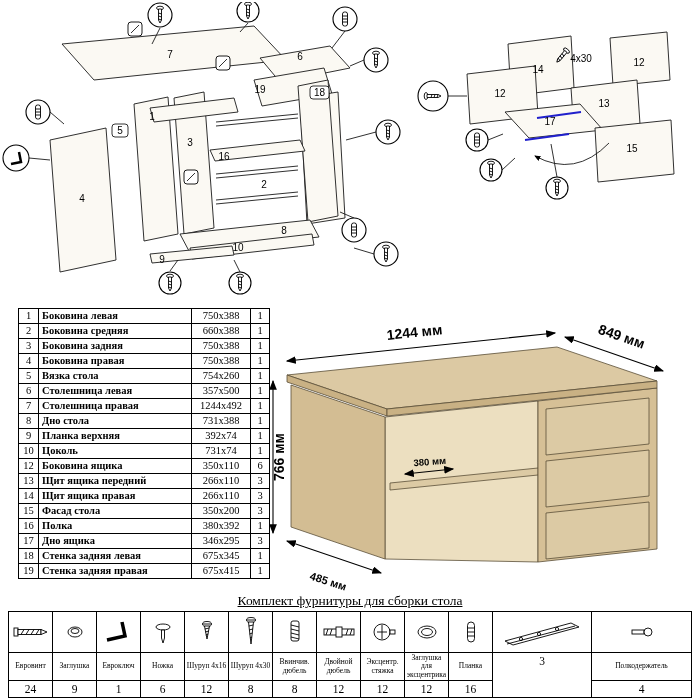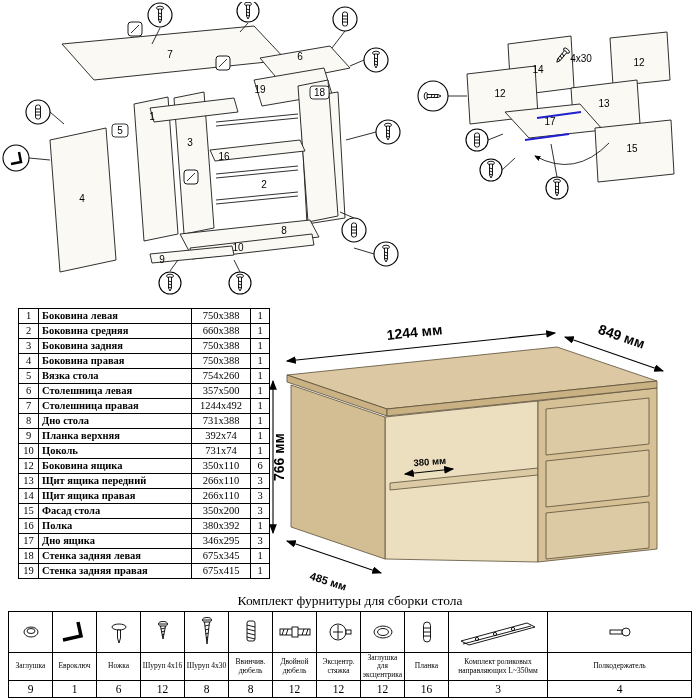--- a/index.html
+++ b/index.html
@@ -24,21 +24,21 @@
   
   .parts{position:absolute;left:18px;top:308px;border-collapse:collapse;
          font:10.5px "Liberation Serif",serif;color:#000;}
   .parts td{border:1px solid #000;padding:0 3px;height:14px;line-height:14px;white-space:nowrap;}
   .c-num{width:13px;text-align:center;padding:0 1px;}
   .c-name{width:146px;font-weight:bold;}
   .c-size{width:52px;text-align:center;}
   .c-qty{width:12px;text-align:center;}
   
   .hw-title{position:absolute;left:0;top:593px;width:700px;text-align:center;
-            font:13.5px "Liberation Serif",serif;color:#000;}
+            font:13.5px "Liberation Serif",serif;color:#000;text-decoration:underline;}
   .hw{position:absolute;left:8px;top:611px;width:684px;display:flex;border:1px solid #000;box-sizing:border-box;}
   .hw-col{display:flex;flex-direction:column;border-right:1px solid #000;flex:0 0 44px;box-sizing:border-box;}
   .hw-col:last-child{border-right:none;flex:1 1 auto;}
   .hw-col.wide{flex:0 0 99px;}
   .hw-icon{height:40px;border-bottom:1px solid #000;display:flex;align-items:center;justify-content:center;}
   .hw-icon svg{position:static;}
   .hw-name{height:28px;border-bottom:1px solid #000;font:7.5px "Liberation Serif",serif;
            text-align:center;display:flex;align-items:center;justify-content:center;
            padding:1px;box-sizing:border-box;line-height:1.15;}
   .hw-qty{height:16px;font:11.5px "Liberation Serif",serif;text-align:center;line-height:16px;}
@@ -375,20 +375,37 @@
 
       <line class="dimline" x1="22" y1="244" x2="116" y2="276" marker-start="url(#ah)" marker-end="url(#ah)"></line>
       <text class="dimsm" transform="translate(62,288) rotate(18)">485 мм</text>
     </g>
   </svg>
 
   <div class="hw-title">Комплект фурнитуры для сборки стола</div>
 
   <div class="hw">
 
+    <div class="hw-col">
+      <div class="hw-icon">
+        <svg width="40" height="36" viewBox="0 0 40 36">
+            <g class="hwg">
+          <rect x="3" y="14" width="4" height="8"></rect>
+              <rect x="7" y="15.5" width="23" height="5"></rect>
+          <path d="M30,15.5 L36,18 L30,20.5 Z"></path>
+          <line x1="10" y1="20.5" x2="13" y2="15.5"></line>
+              <line x1="15" y1="20.5" x2="18" y2="15.5"></line>
+          <line x1="20" y1="20.5" x2="23" y2="15.5"></line>
+              <line x1="25" y1="20.5" x2="28" y2="15.5"></line>
+        </g>
+          </svg>
+      </div>
+      <div class="hw-name">Евровинт</div>
+      <div class="hw-qty">24</div>
+    </div>
 
     <div class="hw-col">
       <div class="hw-icon">
         <svg width="40" height="36" viewBox="0 0 40 36">
             <g class="hwg">
           <ellipse cx="20" cy="18" rx="7" ry="5"></ellipse>
               <ellipse cx="20" cy="17" rx="4" ry="2.5"></ellipse>
         </g>
           </svg>
       </div>
@@ -536,21 +553,20 @@
         <svg width="90" height="36" viewBox="0 0 90 36">
             <g class="hwg">
           <polygon points="8,27 74,9 82,13 16,31"></polygon>
           <circle cx="24" cy="25" r="1.6"></circle>
               <circle cx="42" cy="20" r="1.6"></circle>
               <circle cx="60" cy="15" r="1.6"></circle>
           <line x1="10" y1="30" x2="78" y2="12"></line>
         </g>
           </svg>
       </div>
-      <div class="hw-name">Комплект роликовых направляющих L~350мм</div>
       <div class="hw-qty">3</div>
     </div>
 
     <div class="hw-col">
       <div class="hw-icon">
         <svg width="40" height="36" viewBox="0 0 40 36">
             <g class="hwg">
           <rect x="10" y="16" width="12" height="4"></rect>
               <circle cx="26" cy="18" r="4"></circle>
         </g>

